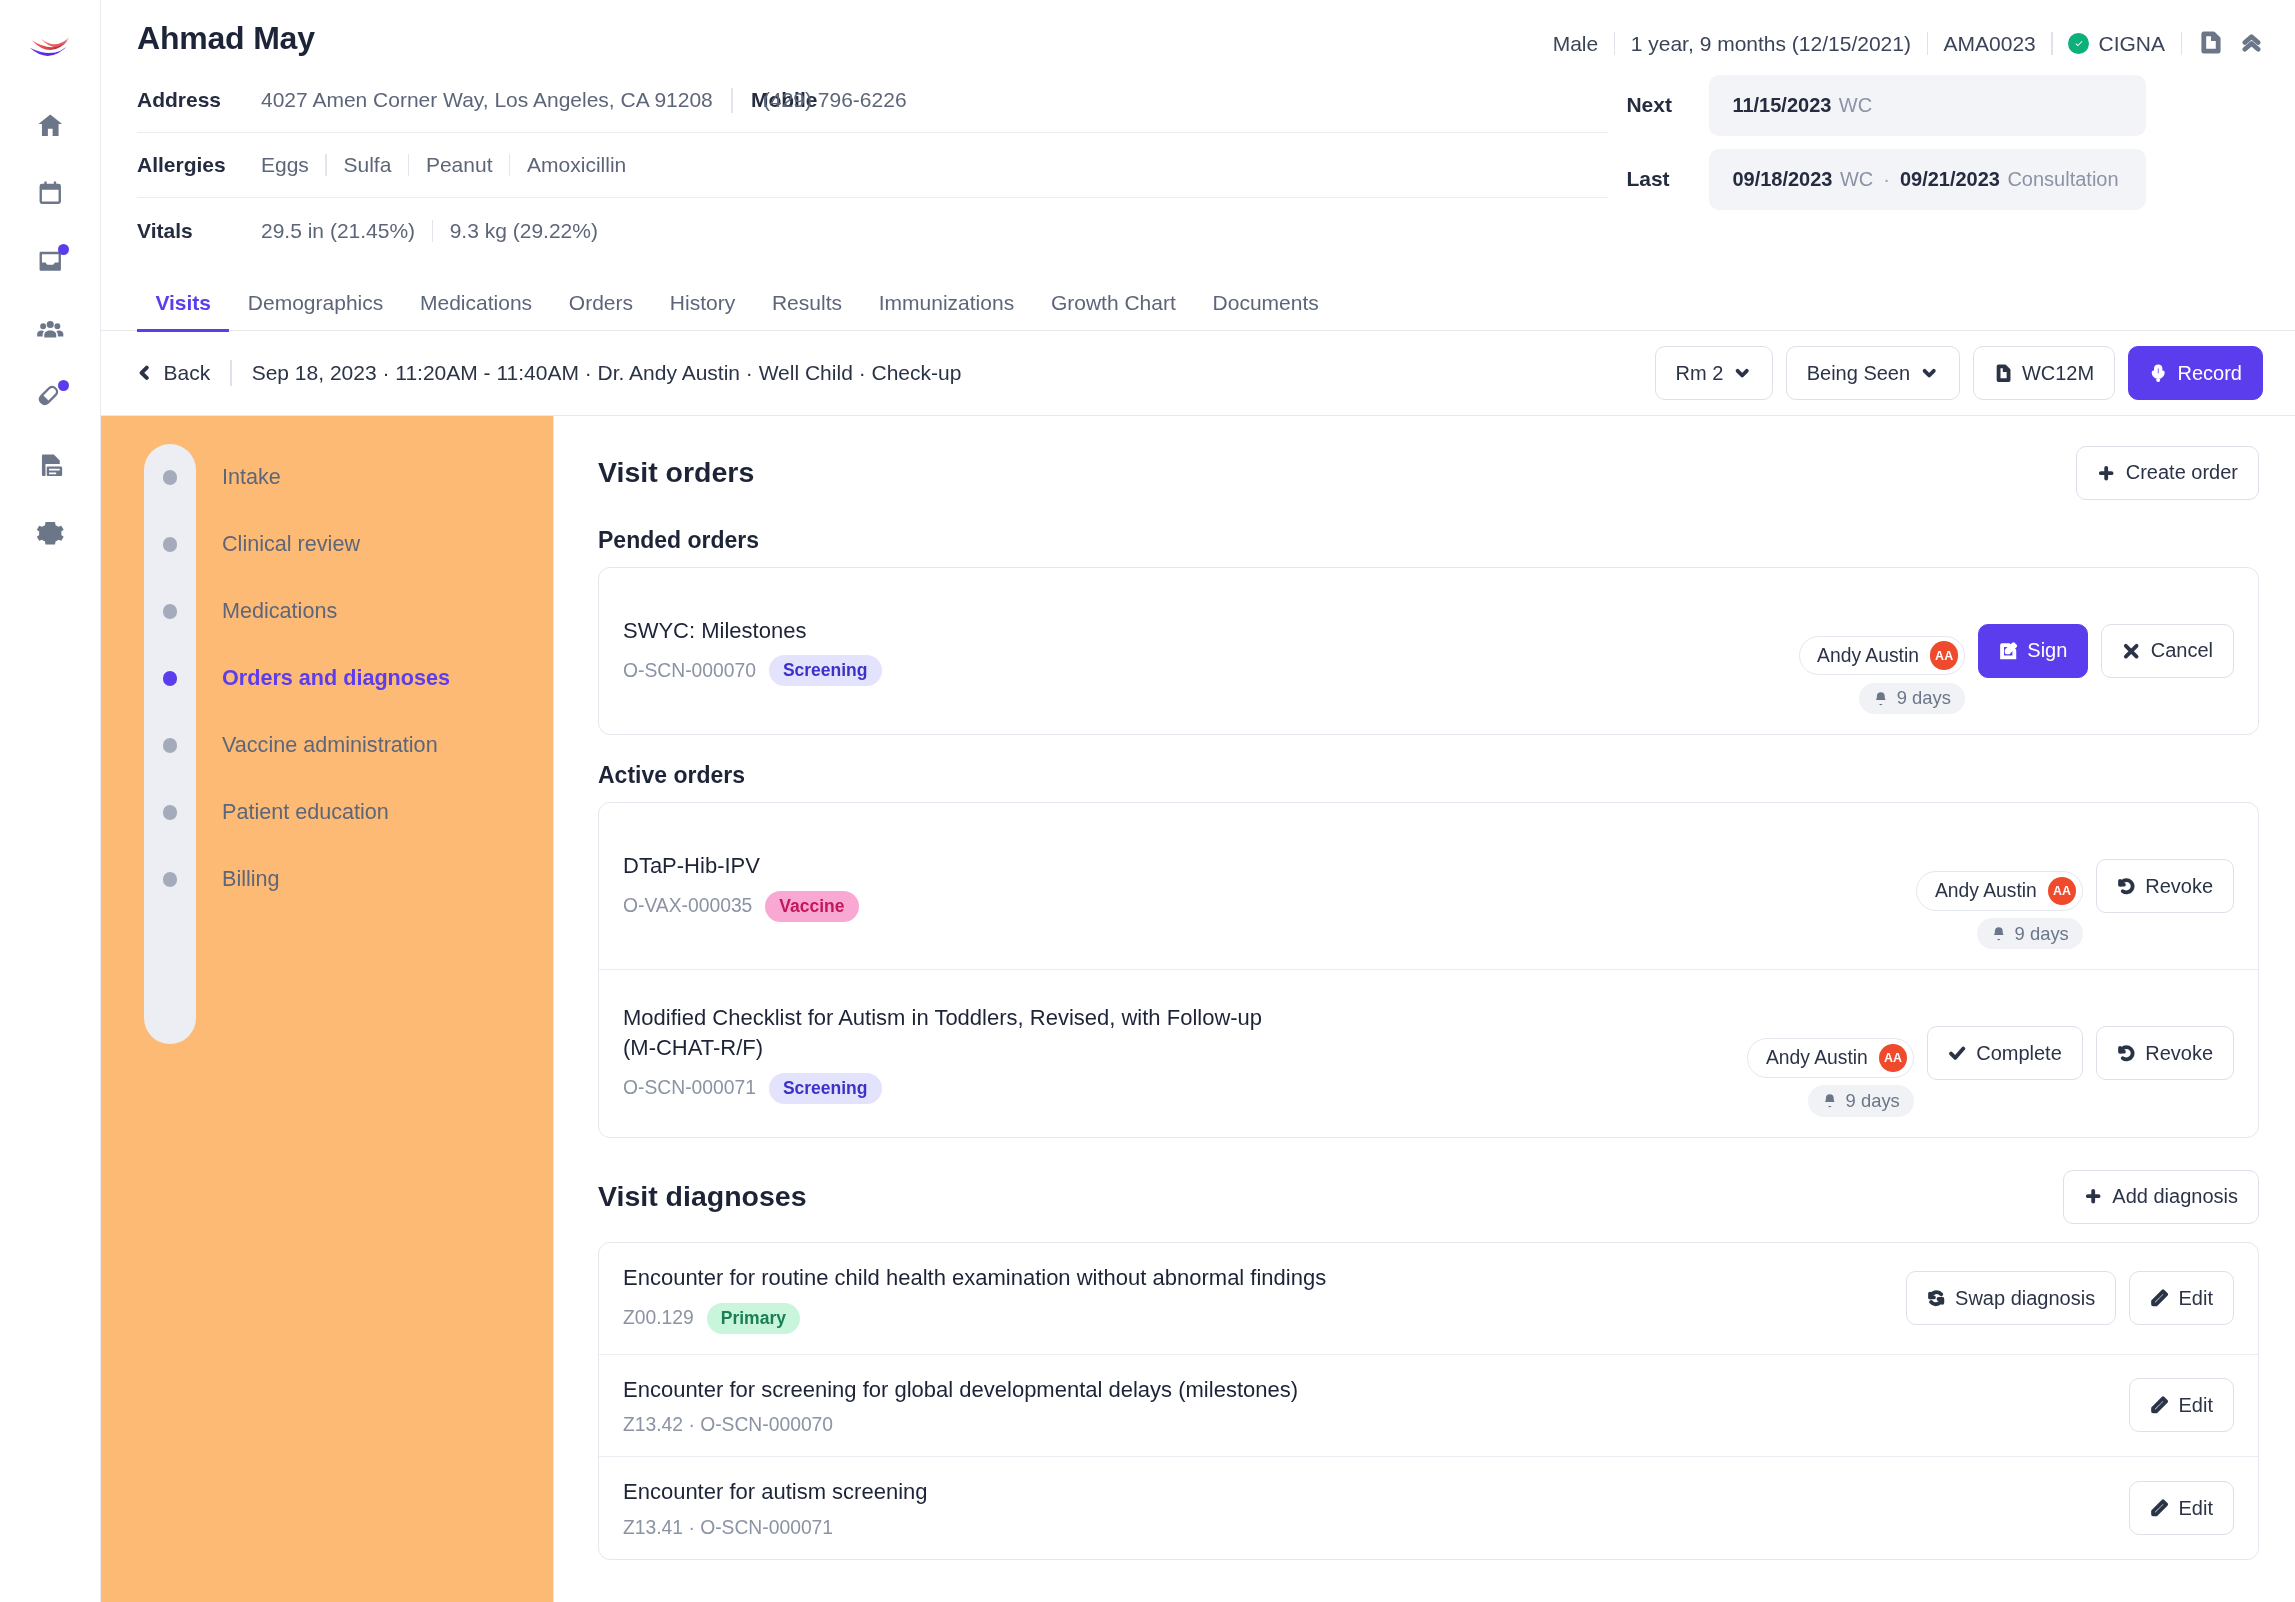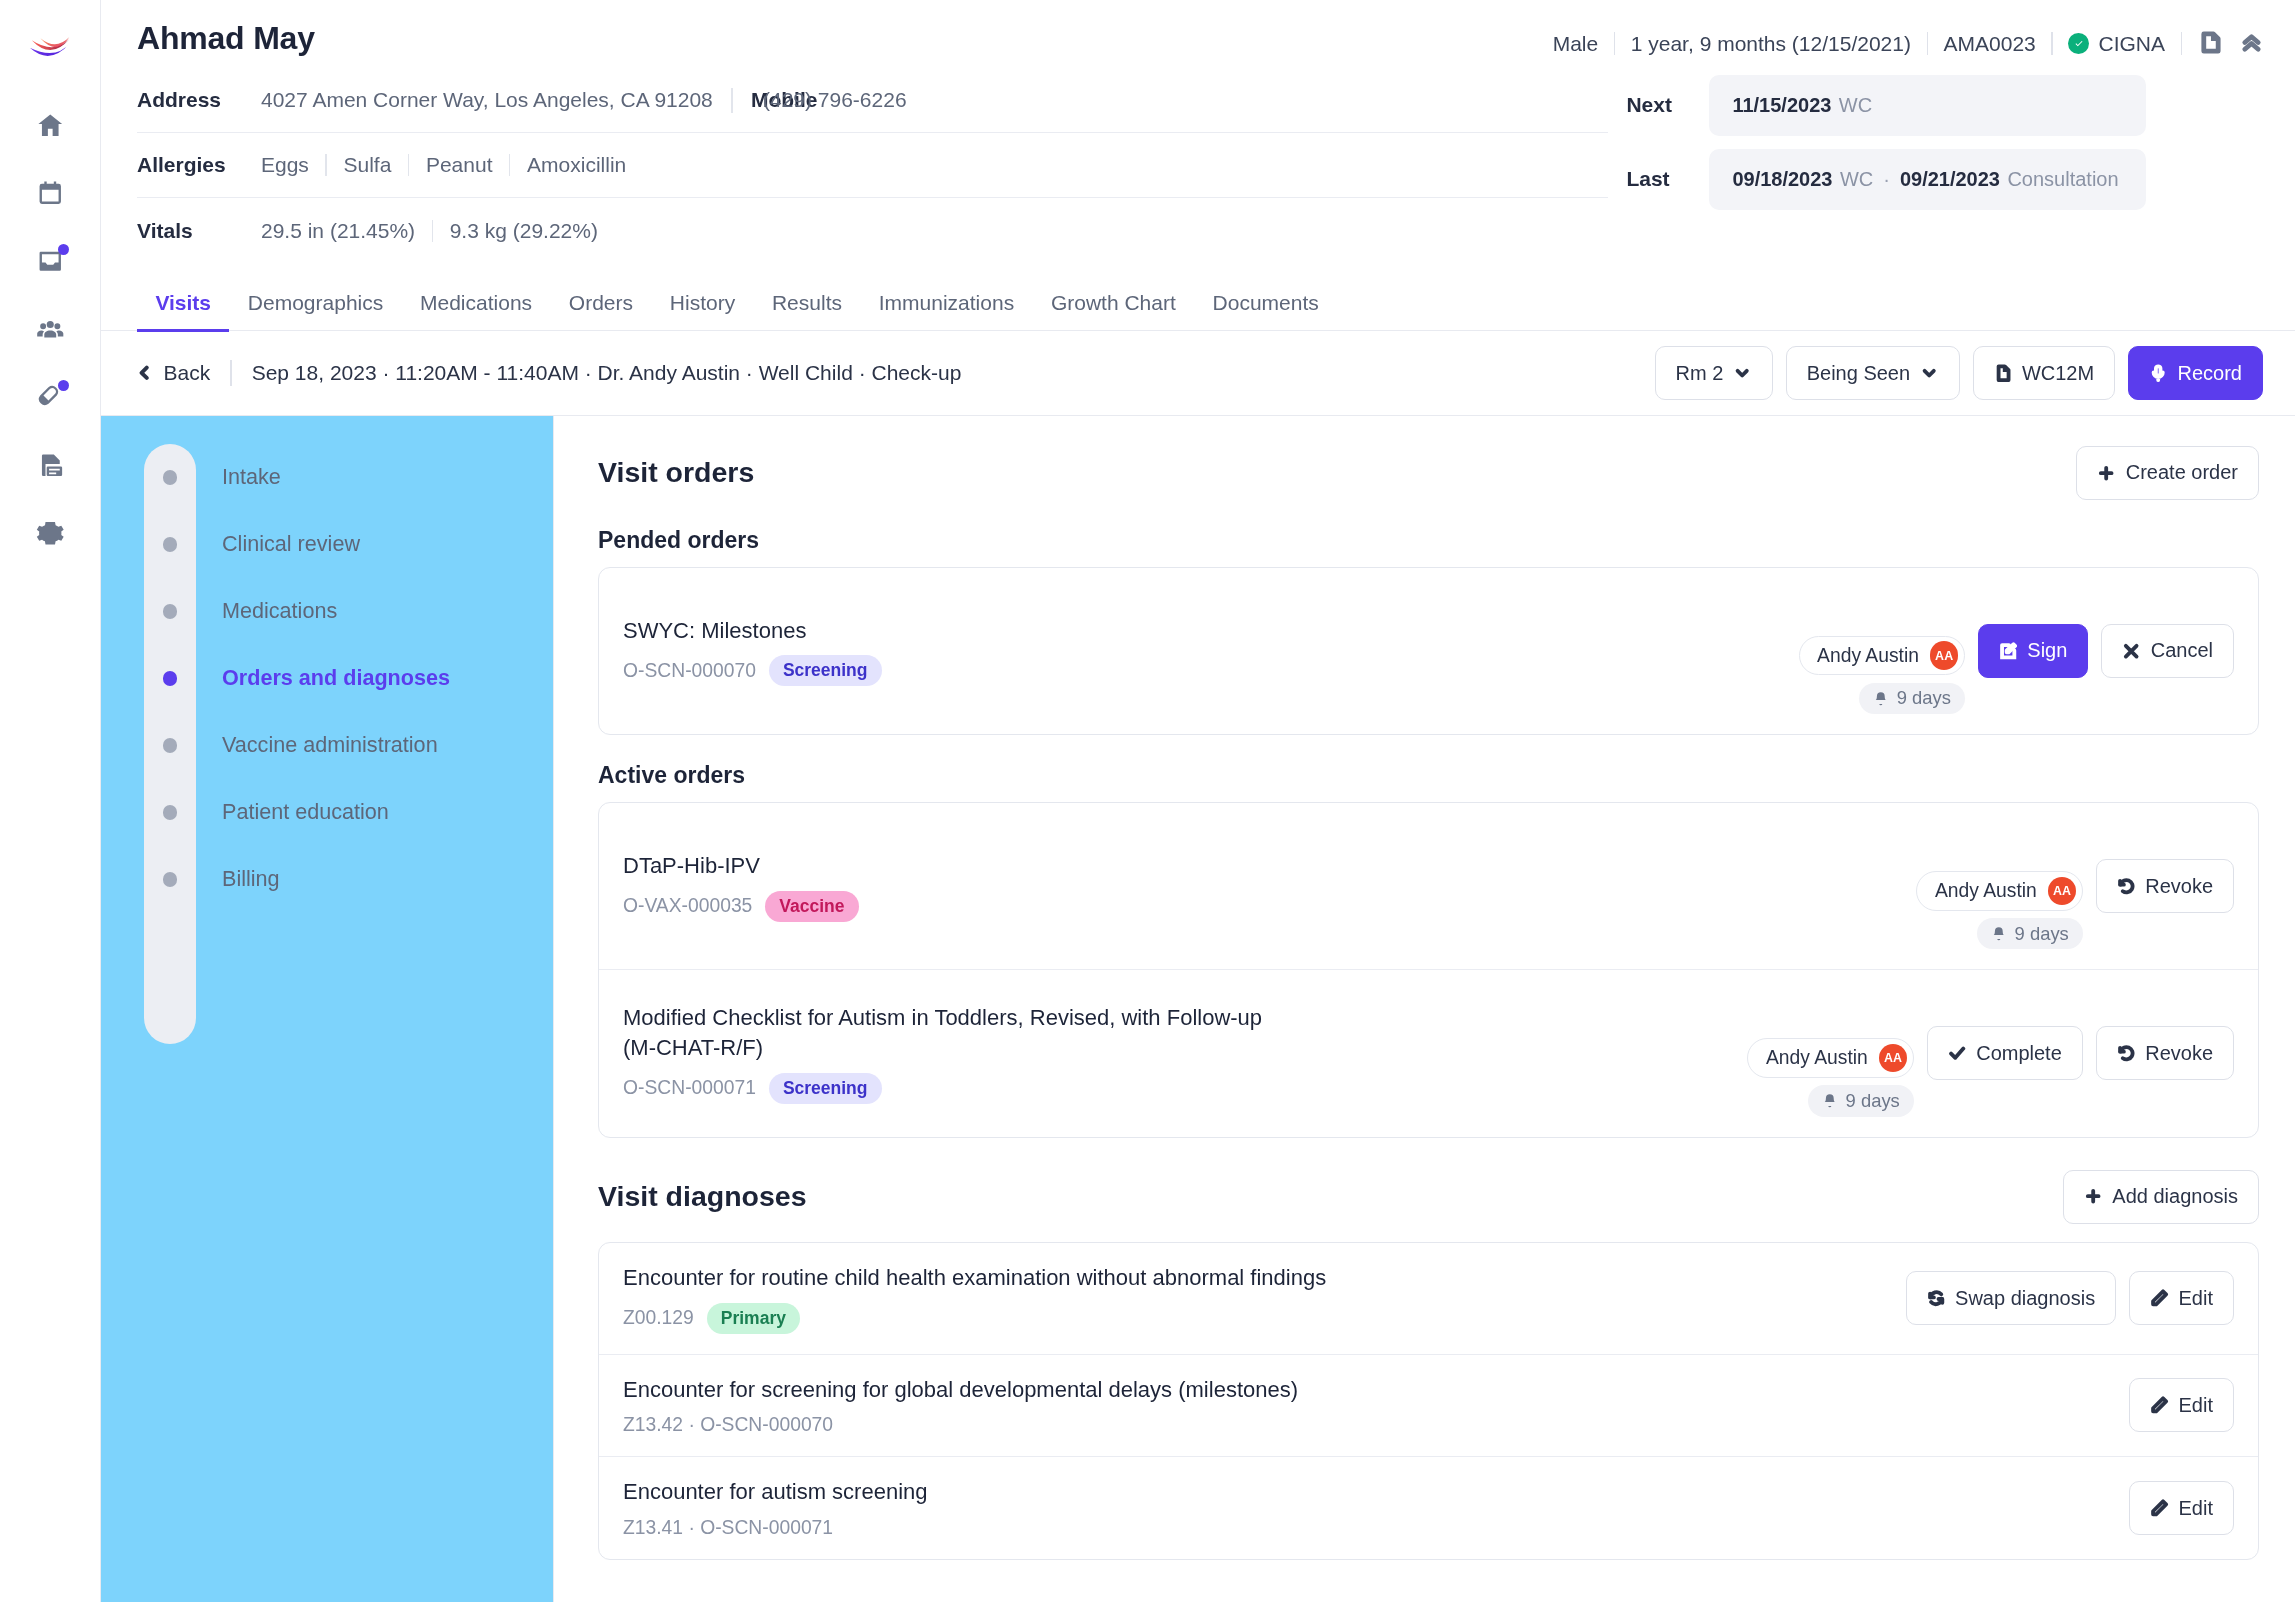--- a/index.html
+++ b/index.html
@@ -112,21 +112,21 @@
   .btn svg { width: 18.4px; height: 18.4px; stroke: #2b3347; fill: none; stroke-width: 5; }
   .btn.primary { background: #5b3ded; border-color: #5b3ded; color: #fff; }
   .btn.primary svg { stroke: #fff; }
   .caret { width: 15.6px; height: 15.6px; stroke: #2b3347 !important; stroke-width: 6; }
 
   
   .body { flex: 1; display: flex; min-height: 0; }
 
   
   .steps {
-    width: 453px; min-width: 453px; background: #7dd3fc;
+    width: 453px; min-width: 453px; background: #fdba74;
     border-right: 1.4px solid #e8eaf0; padding: 28px 0 0 43px; position: relative; text-align: center;
   }
   .steps-track {
     position: absolute; left: 43px; top: 28px;
     width: 52px; border-radius: 26px; background: #eceef3;
   }
   .step {
     display: flex; align-items: center; height: 67px; position: relative; z-index: 2;
     cursor: pointer;
   }

